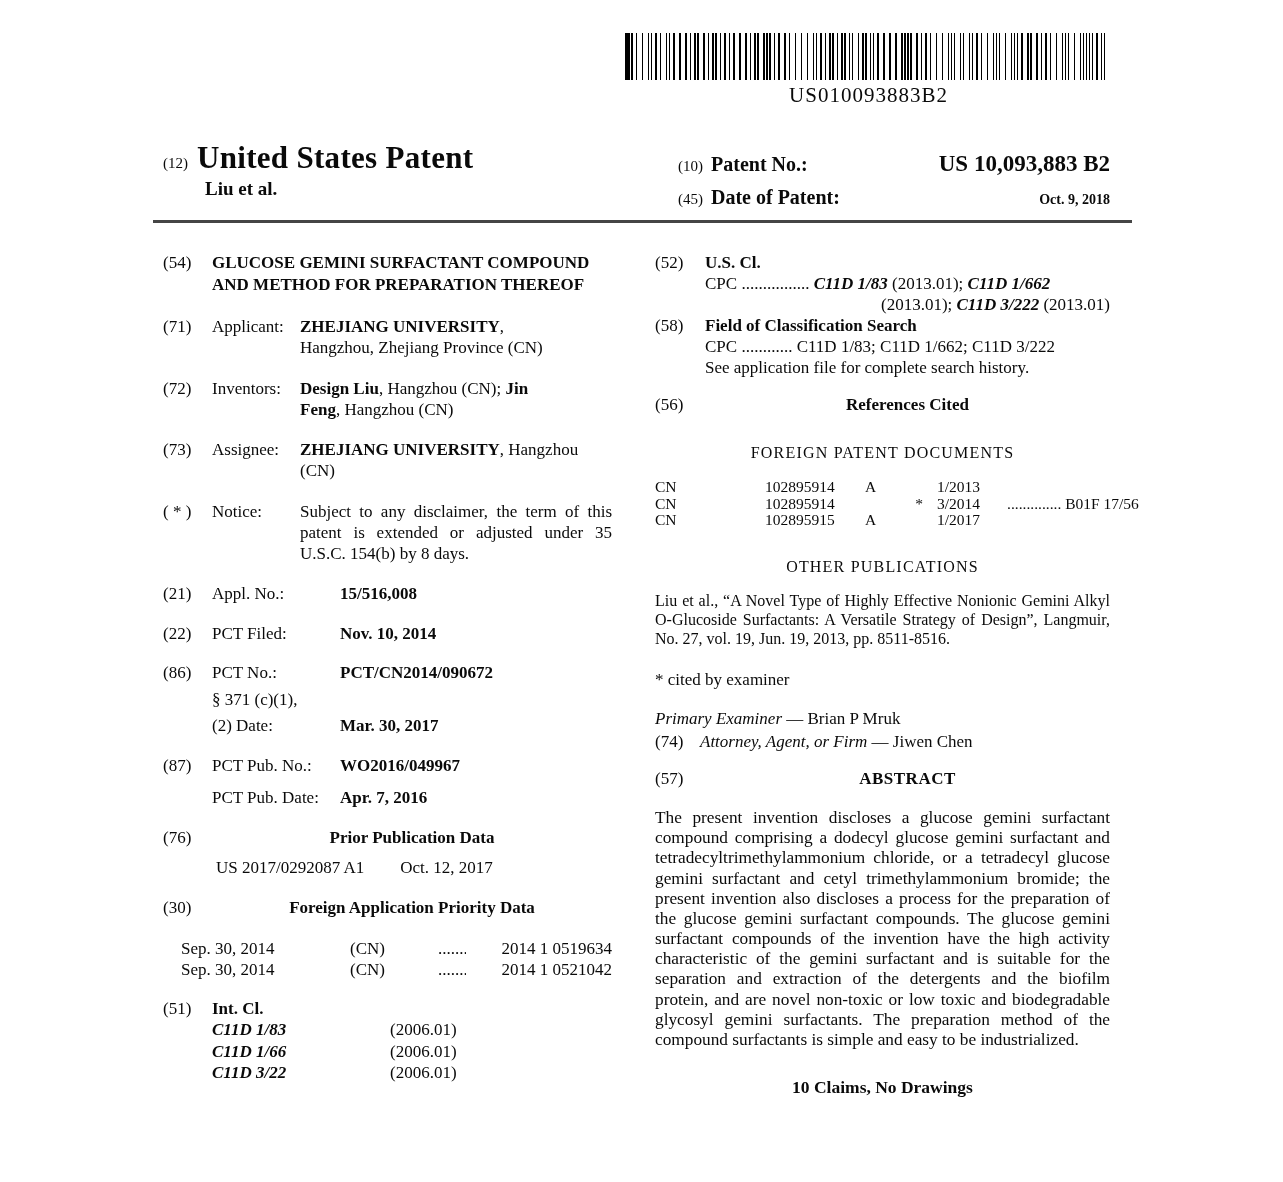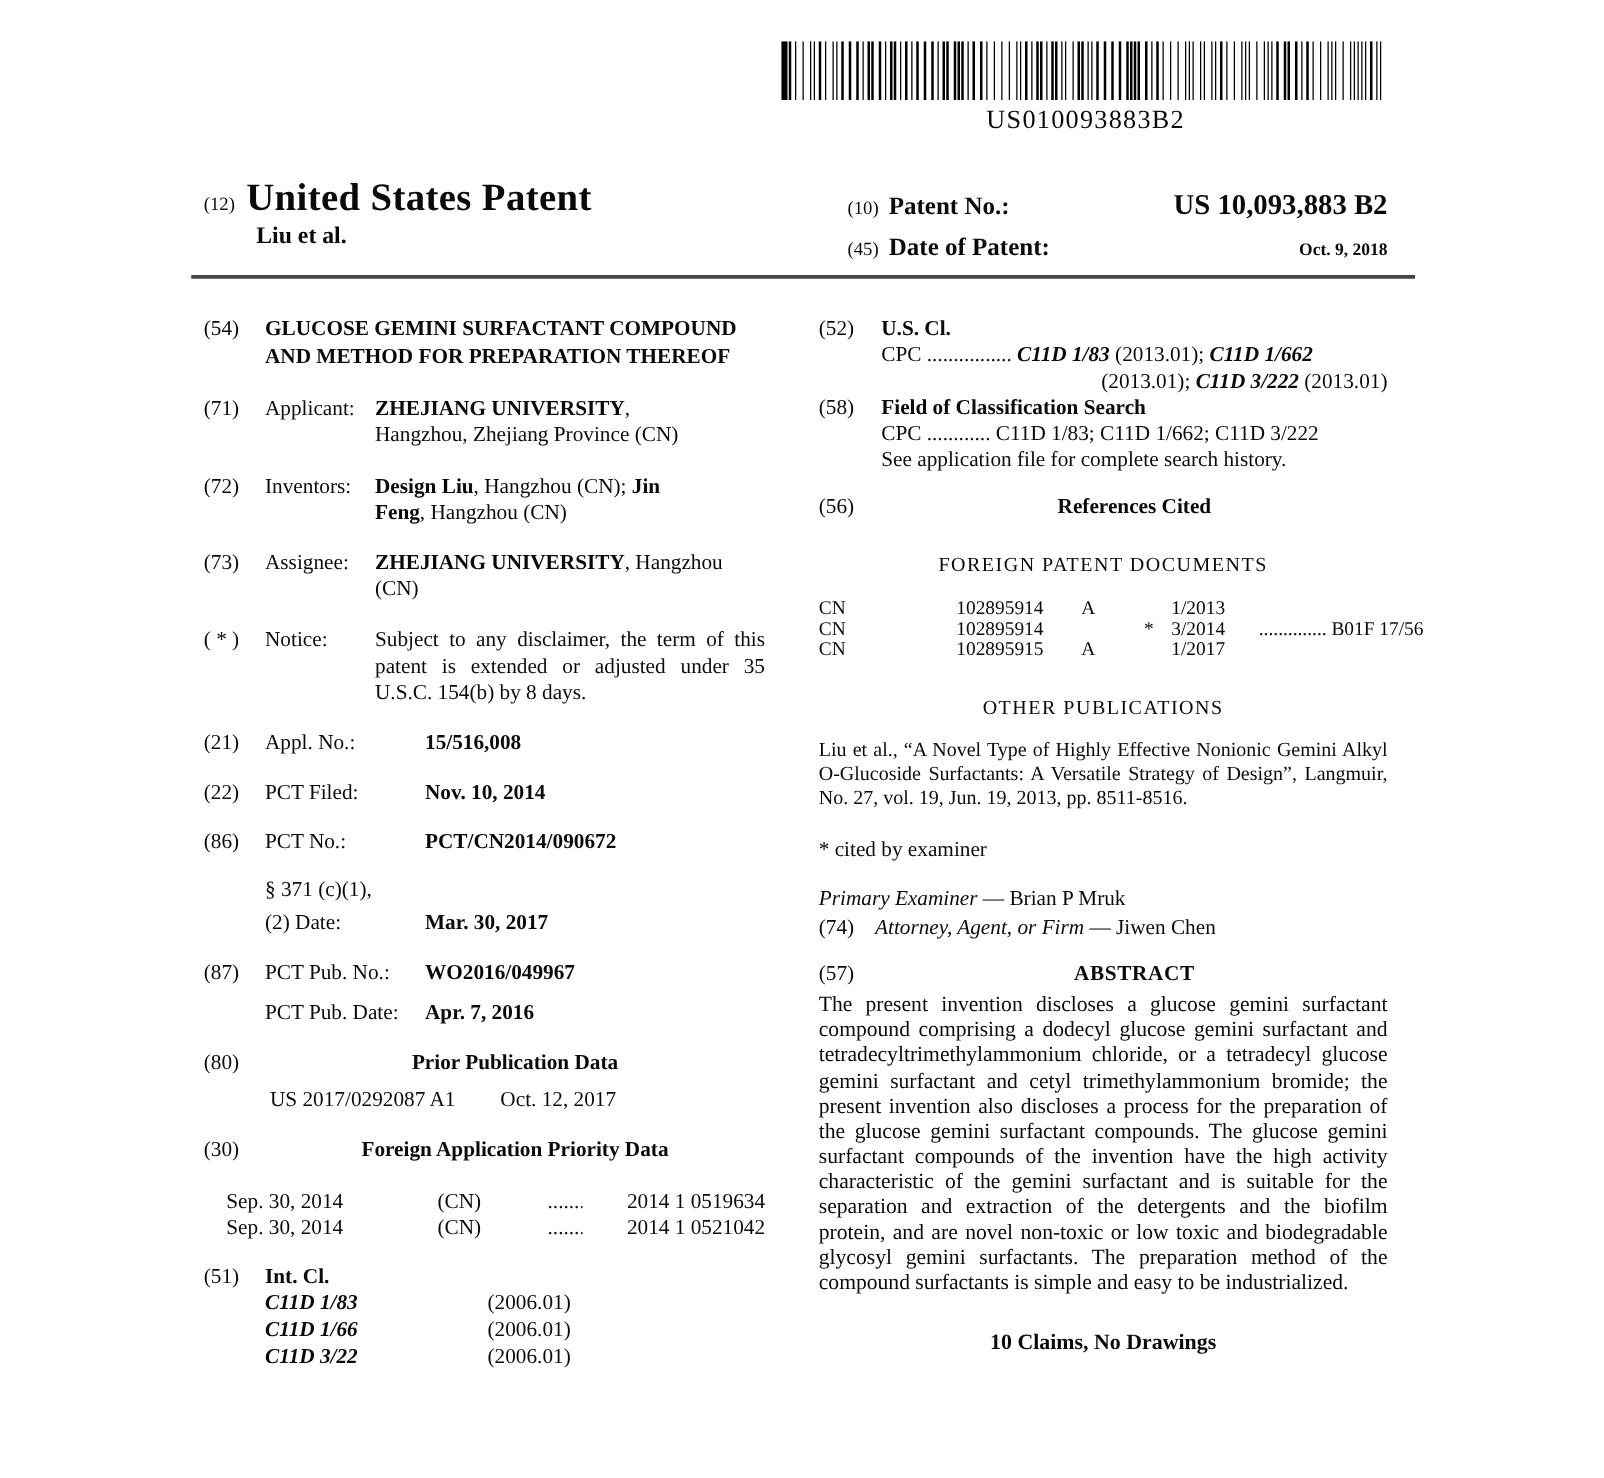--- a/index.html
+++ b/index.html
@@ -38,21 +38,21 @@
   .content{flex:1;}
   .bold{font-weight:bold;}
   .it{font-style:italic;}
   .bi{font-weight:bold;font-style:italic;}
   .just{text-align:justify;}
   .center{text-align:center;}
   .heading-center{flex:1;text-align:center;font-weight:bold;}
   .title54{width:315px;font-weight:bold;line-height:22px;}
   
   .mb20{margin-bottom:20px;} .mb19{margin-bottom:19px;} .mb18{margin-bottom:18px;}
-  .sub6{margin-top:18px;} .sub5{margin-top:5px;} .sub11{margin-top:11px;}
+  .sub6{margin-top:6px;} .sub5{margin-top:5px;} .sub11{margin-top:11px;}
   .publine{display:flex;padding-left:53px;margin-top:9px;}
   .pubdate{margin-left:36px;}
   .prio-row{display:flex;padding-left:18px;gap:36px;}
   .prio-row.first{margin-top:20px;}
   .prio-date{flex:none;width:133px;}
   .prio-cty{flex:none;width:52px;}
   .prio-dots{flex:1;overflow:hidden;white-space:nowrap;}
   .prio-no{flex:none;}
   .intcl-row{display:flex;padding-left:49px;line-height:21.5px;}
   .intcl-cls{flex:none;width:178px;}
@@ -67,21 +67,21 @@
   .fpd-kind{flex:none;width:72px;display:flex;}
   .fpd-star{margin-left:auto;margin-right:14px;}
   .fpd-date{flex:none;width:56px;}
   .fpd-rest{flex:1;padding-left:14px;}
   .other-head{font-size:16px;letter-spacing:1.2px;margin:27px 0 14px 0;}
   .citation{font-size:16px;line-height:19.2px;text-align:justify;margin-bottom:21px;}
   .cited{margin-bottom:18px;}
   .exline{line-height:21px;}
   .attline{line-height:21px;margin-top:2px;margin-bottom:16px;}
   .attnum{display:inline-block;width:45px;}
-  .abshead{margin-bottom:5px;}
+  .abshead{margin-bottom:19px;}
   .abshead .heading-center{letter-spacing:.5px;}
   .abstract{font-size:17.3px;line-height:20.15px;text-align:justify;}
   .claims{font-weight:bold;text-align:center;font-size:17.5px;margin-top:27px;}
 </style>
 </head>
 <body>
 
 <div class="page">
 
   <div class="barcode-wrap">
@@ -291,21 +291,21 @@
       </div>
       <div class="sec sub11">
         <span class="num"></span>
         <span class="lblw">PCT Pub. Date:</span>
         <div class="content bold">Apr. 7, 2016</div>
       </div>
     </div>
 
     <div class="mb19">
       <div class="sec">
-        <span class="num">(80)</span>
+        <span class="num">(76)</span>
         <div class="heading-center">Prior Publication Data</div>
       </div>
       <div class="publine">
         <span>US 2017/0292087 A1</span>
         <span class="pubdate">Oct. 12, 2017</span>
       </div>
     </div>
 
     <div class="mb18">
       <div class="sec">

